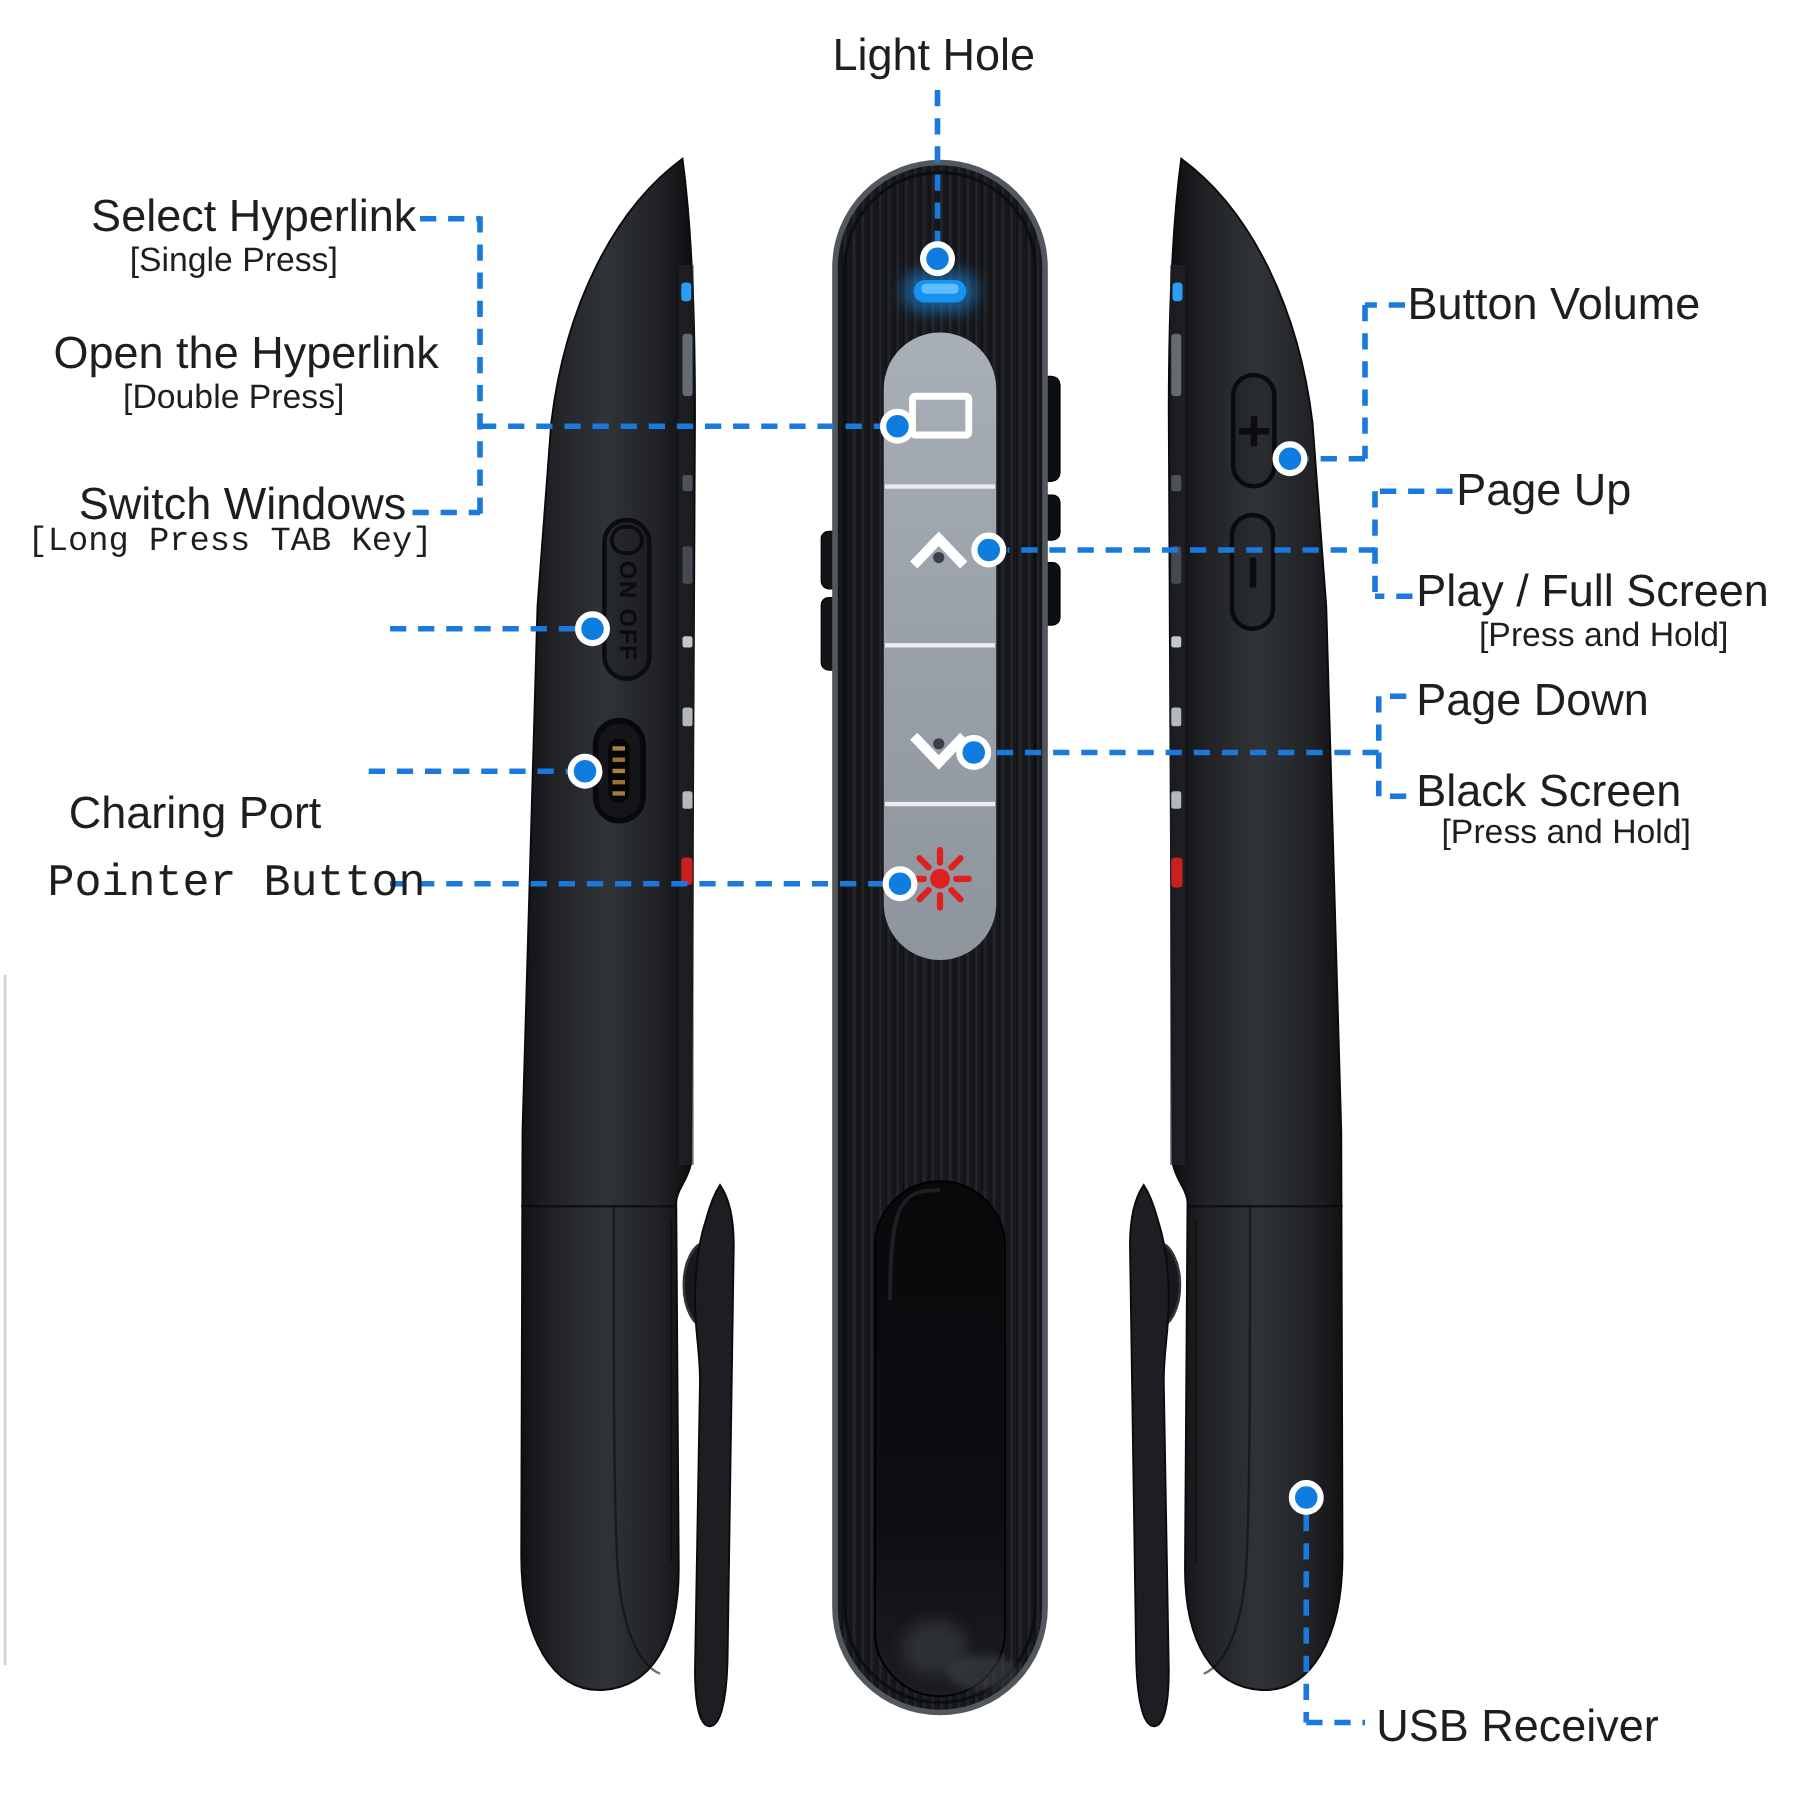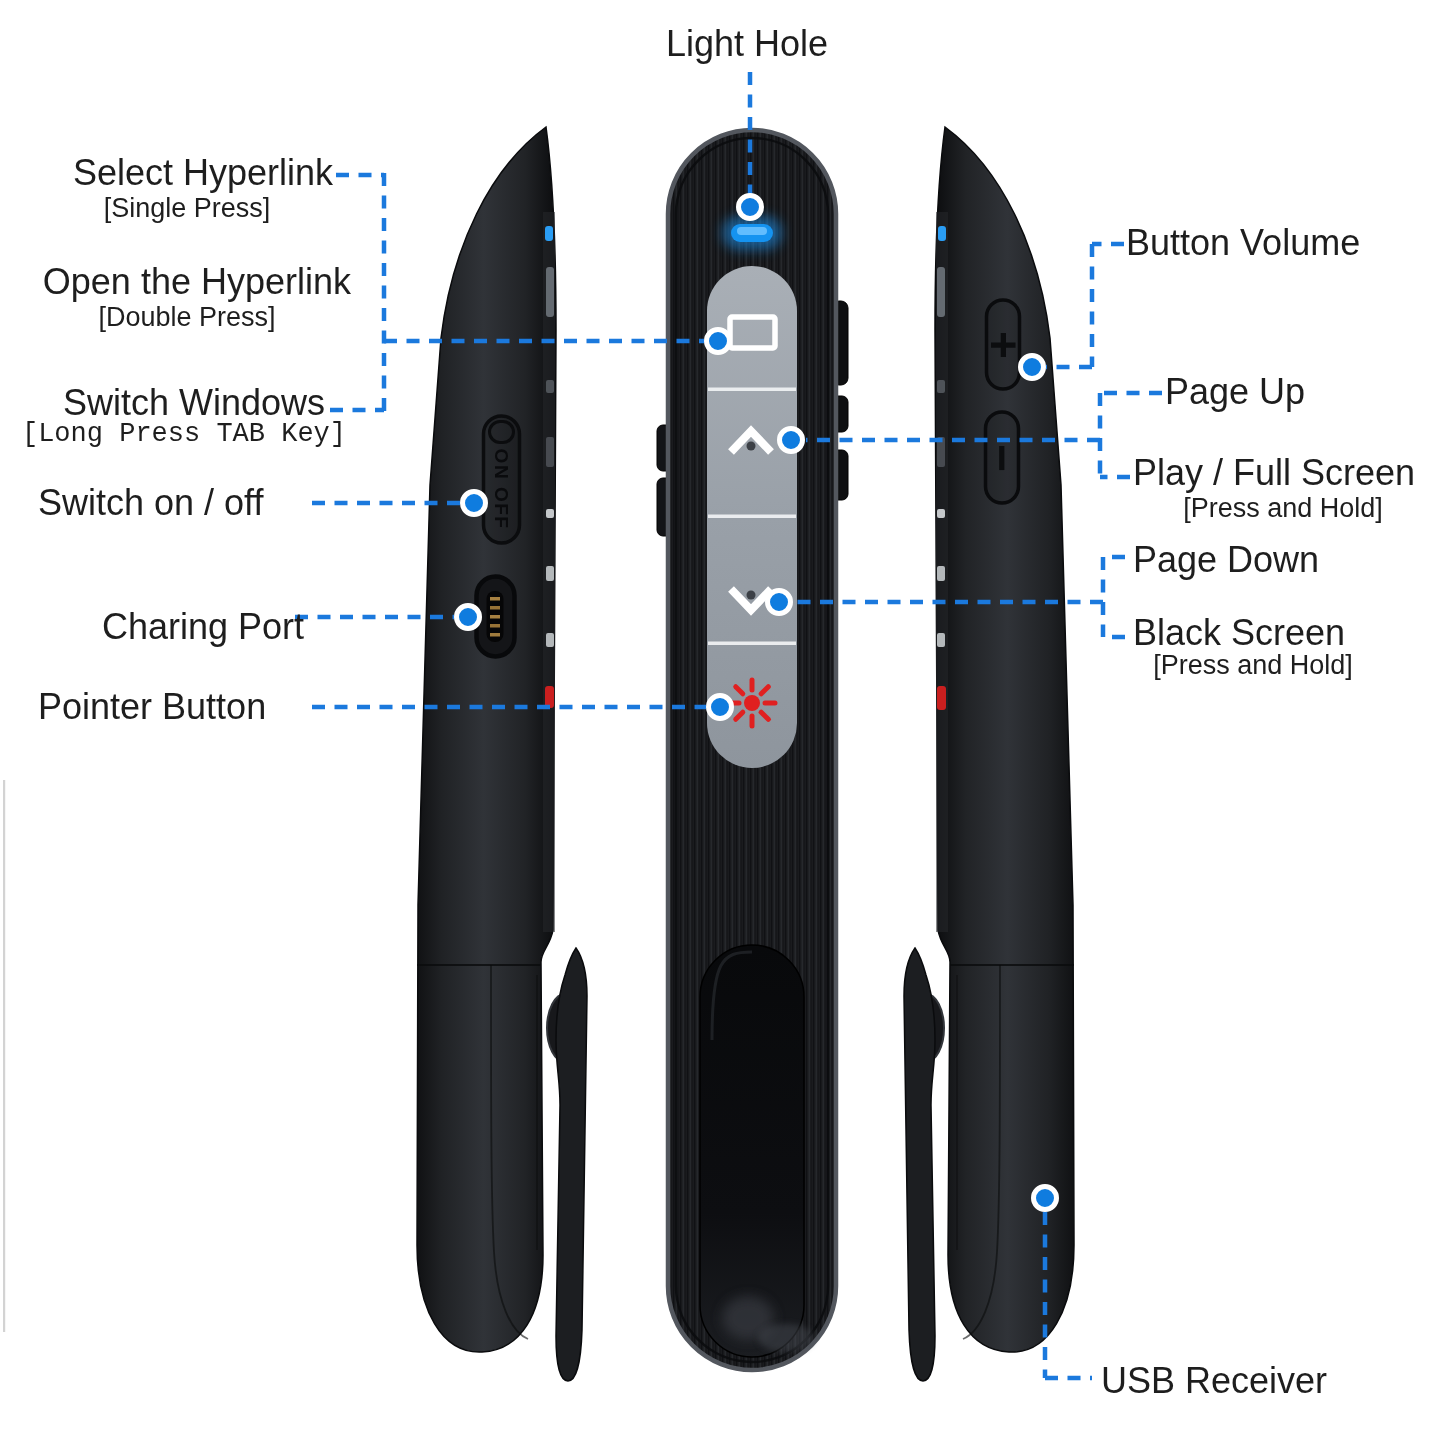--- a/index.html
+++ b/index.html
@@ -231,25 +231,24 @@
 
   <div class="lbl ralign" style="right:1112px;top:153px;">Select Hyperlink</div>
   <div class="sub" style="left:187px;top:194px;">[Single Press]</div>
 
   <div class="lbl ralign" style="right:1094px;top:262px;">Open the Hyperlink</div>
   <div class="sub" style="left:187px;top:303px;">[Double Press]</div>
 
   <div class="lbl ralign" style="right:1120px;top:383px;">Switch Windows</div>
   <div class="sub" style="left:184px;top:420px;font-family:Liberation Mono, monospace;">[Long Press TAB Key]</div>
 
-  <div class="lbl" style="left:38px;top:483px;">Switch on / off</div>
-
-  <div class="lbl" style="left:55px;top:607px;margin-left:47px;">Charing Port</div>
-
-  <div class="lbl" style="left:38px;top:687px;">Pointer Button</div>
+
+  <div class="lbl" style="left:55px;top:630px;">Charing Port</div>
+
+  <div class="lbl" style="left:38px;top:687px;font-family:Liberation Mono, monospace;">Pointer Button</div>
 
   <div class="lbl" style="left:1126px;top:223px;">Button Volume</div>
 
   <div class="lbl" style="left:1165px;top:372px;">Page Up</div>
 
   <div class="lbl" style="left:1133px;top:453px;">Play / Full Screen</div>
   <div class="sub" style="left:1283px;top:494px;">[Press and Hold]</div>
 
   <div class="lbl" style="left:1133px;top:540px;">Page Down</div>
 

